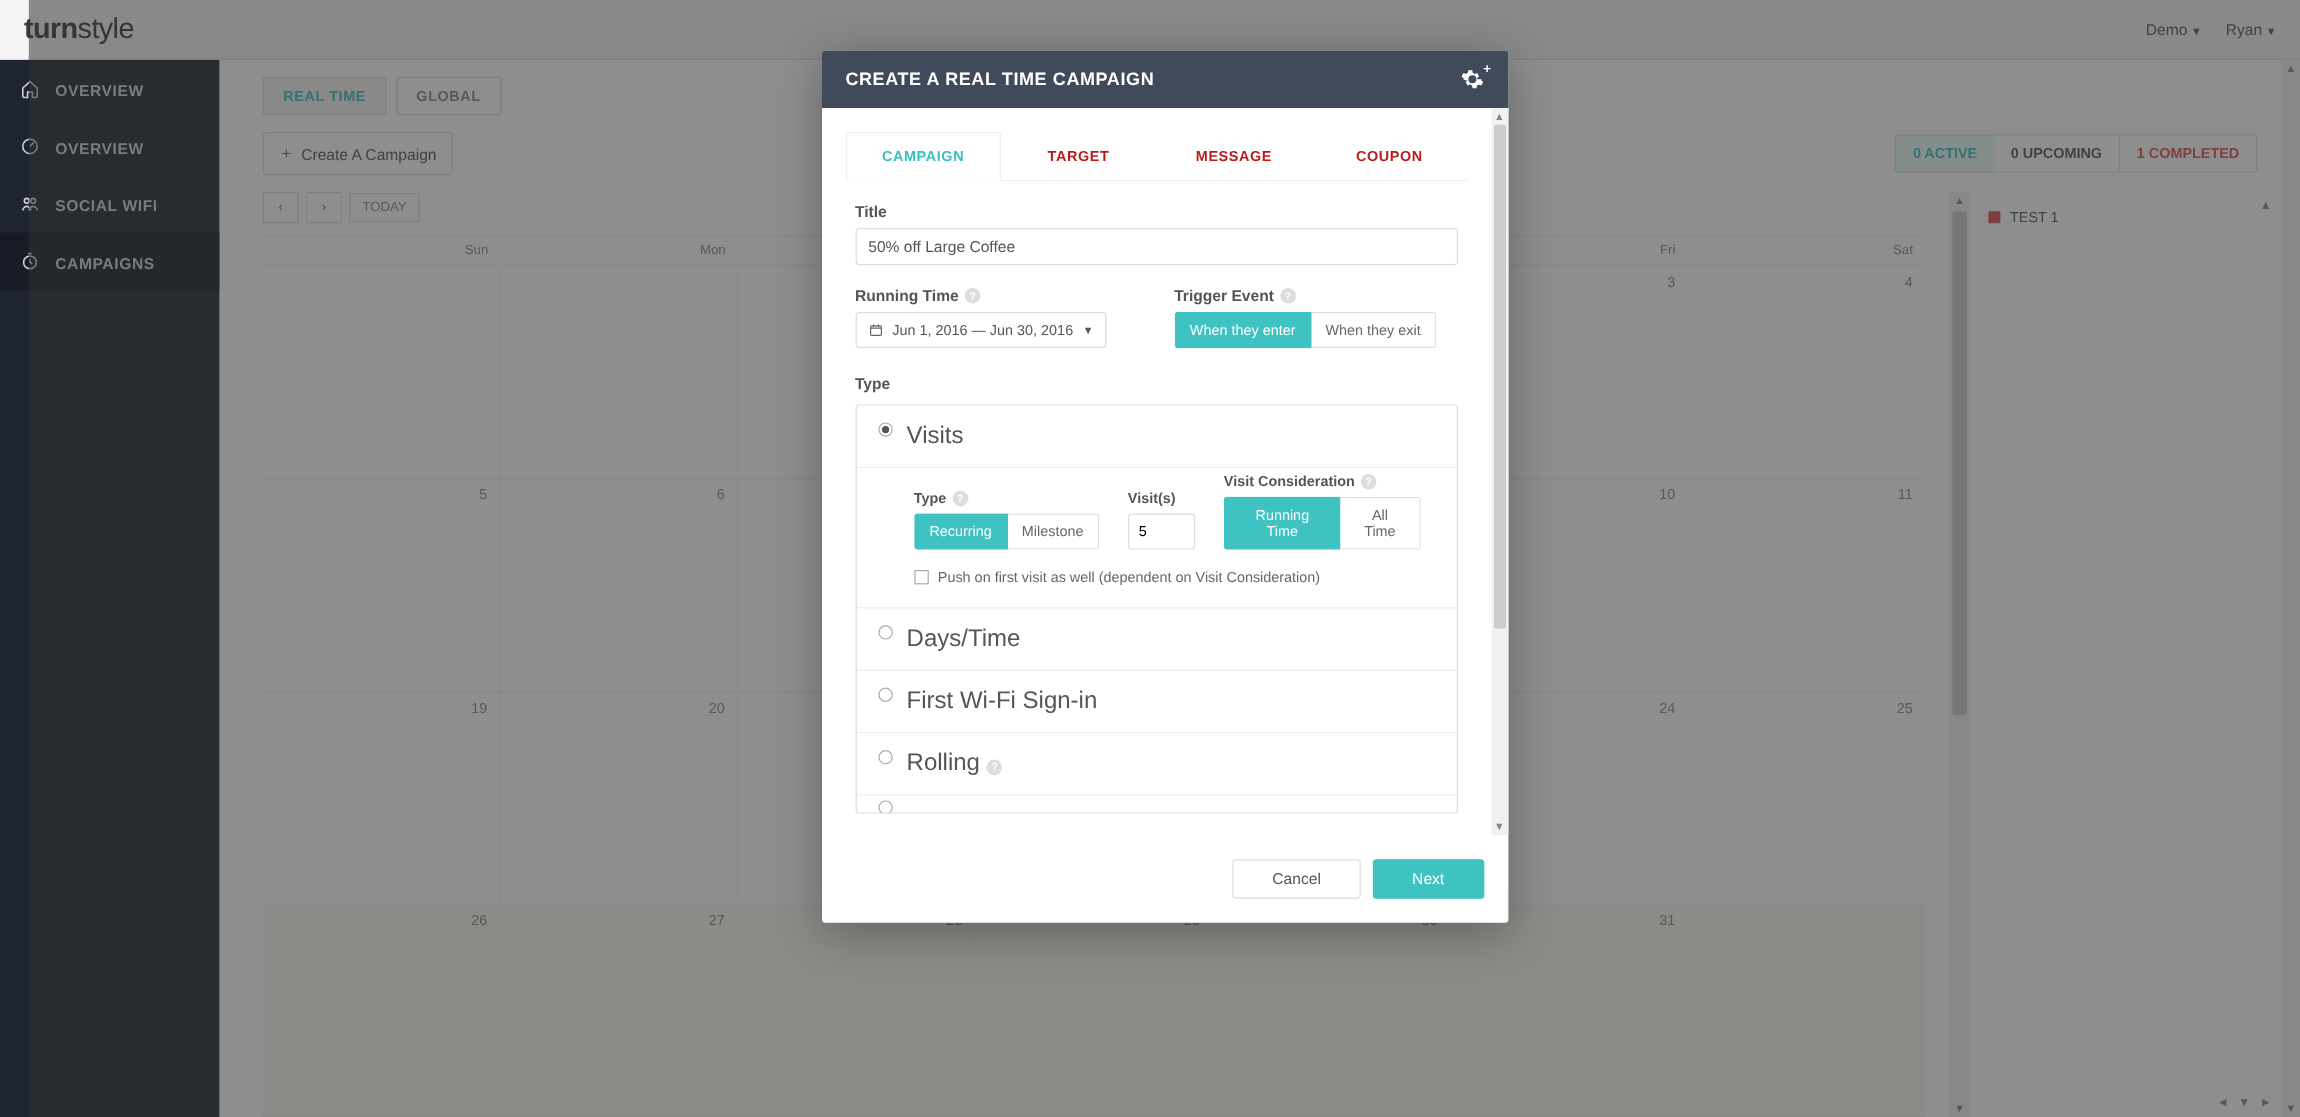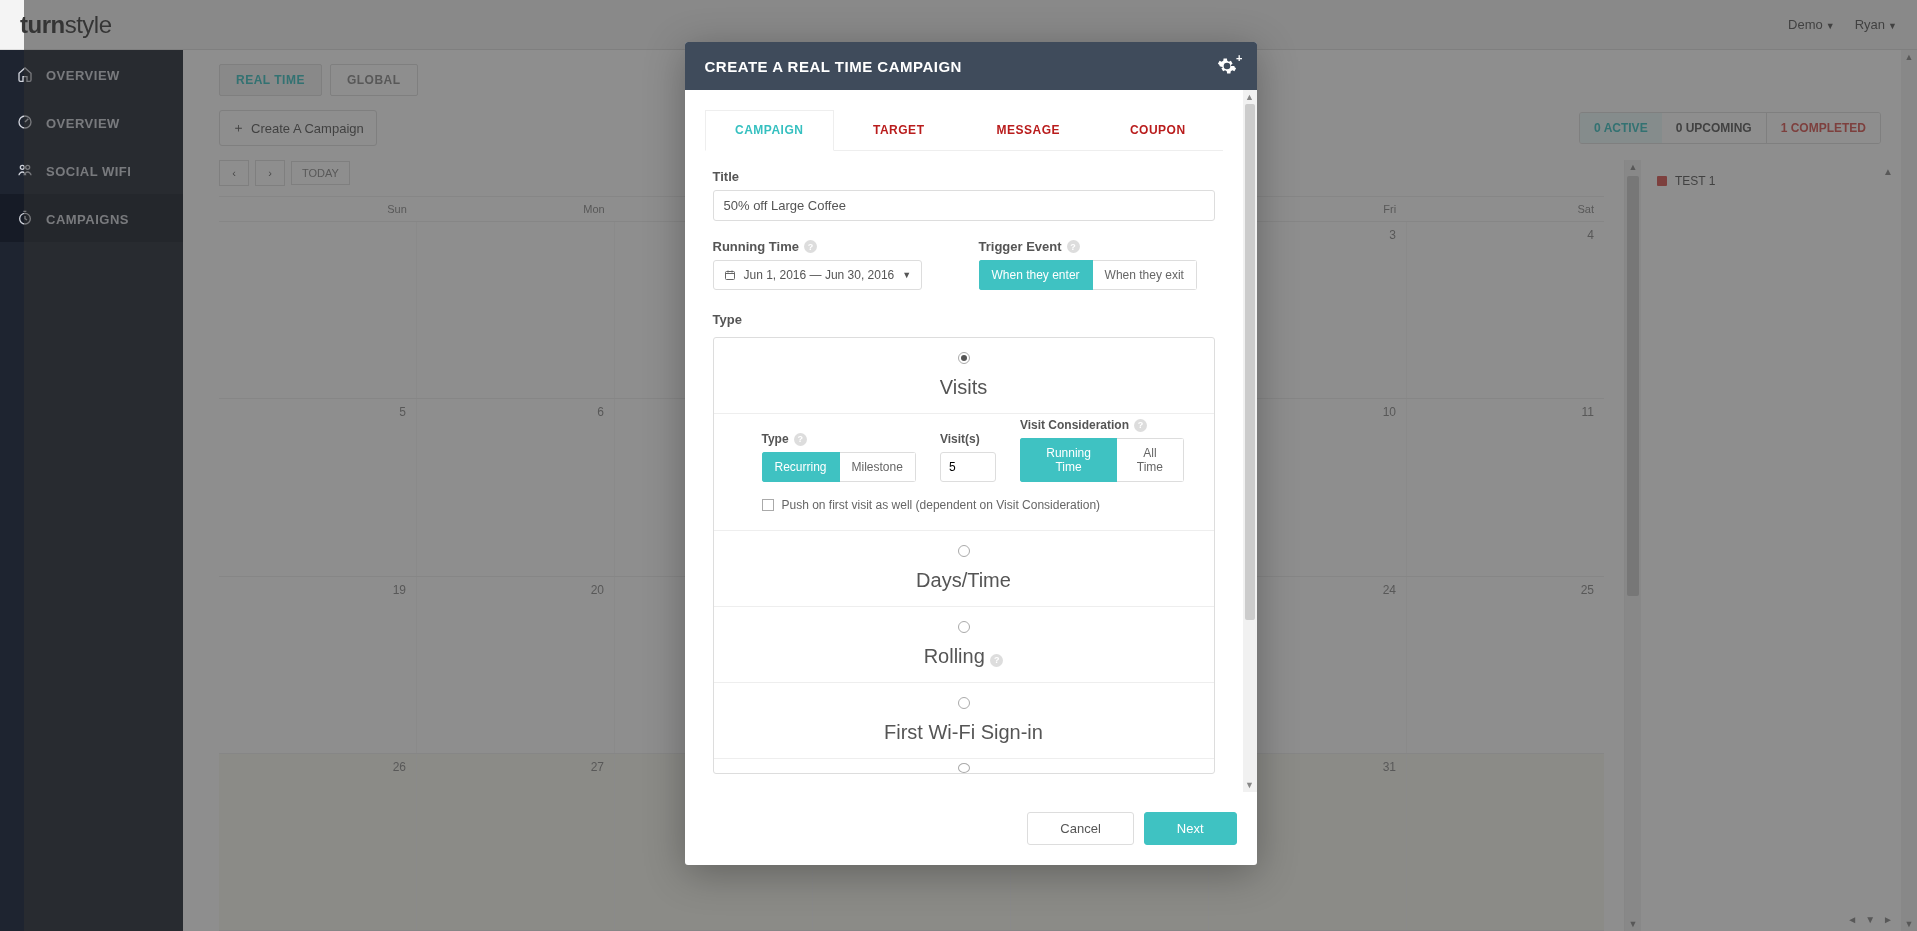--- a/index.html
+++ b/index.html
@@ -65,21 +65,21 @@
 .help-dot { width:13px; height:13px; border-radius:50%; background:#ddd; color:#fff; font-size:9px; display:inline-flex; align-items:center; justify-content:center; font-weight:700; }
 .text-input { width:100%; border:1px solid #ddd; border-radius:3px; padding:7px 10px; font-size:13px; color:#555; }
 .row2 { display:flex; gap:30px; margin-top:18px; }
 .col { flex:1; }
 .date-btn { border:1px solid #ddd; background:#fff; padding:7px 10px; font-size:12px; color:#555; border-radius:3px; display:inline-flex; align-items:center; gap:8px; cursor:pointer; }
 .seg { display:inline-flex; border-radius:3px; overflow:hidden; }
 .seg button { border:1px solid #ddd; background:#fff; padding:7px 12px; font-size:12px; color:#666; cursor:pointer; }
 .seg button.on { background:#3fc2c2; color:#fff; border-color:#3fc2c2; }
 .seg button:not(:first-child) { border-left:none; }
 .type-box { border:1px solid #ddd; border-radius:3px; margin-top:10px; }
-.type-row { display:flex; align-items:center; gap:12px; padding:14px 18px; border-bottom:1px solid #eee; cursor:pointer;flex-direction:column; }
+.type-row { display:flex; align-items:flex-start; gap:12px; padding:14px 18px; border-bottom:1px solid #eee; cursor:pointer; }
 .type-row:last-child { border-bottom:none; }
 .type-radio { width:12px; height:12px; border:1px solid #aaa; border-radius:50%; display:inline-flex; align-items:center; justify-content:center; }
 .type-radio.checked::after { content:''; width:6px; height:6px; background:#555; border-radius:50%; }
 .type-title { font-size:20px; color:#555; font-weight:400; }
 .type-details { padding: 4px 30px 18px 48px; border-bottom:1px solid #eee; }
 .details-row { display:flex; gap:24px; align-items:flex-end; }
 .details-col .sub-label { font-size:12px; font-weight:700; color:#555; margin-bottom:6px; display:flex; align-items:center; gap:5px; }
 .small-input { width:56px; border:1px solid #ddd; border-radius:3px; padding:7px 8px; font-size:12px; }
 .check-row { display:flex; align-items:center; gap:8px; margin-top:16px; font-size:12px; color:#666; }
 .checkbox { width:12px; height:12px; border:1px solid #aaa; background:#fff; }
@@ -332,25 +332,25 @@
                     <span class="checkbox"></span>
                     <span>Push on first visit as well (dependent on Visit Consideration)</span>
                   </div>
                 </div>
                 <div class="type-row">
                   <span class="type-radio"></span>
                   <span class="type-title">Days/Time</span>
                 </div>
                 <div class="type-row">
                   <span class="type-radio"></span>
-                  <span class="type-title"><span>Rolling</span> <span class="help-dot">?</span></span>
+                  <span class="type-title">First Wi-Fi Sign-in</span>
                 </div>
                 <div class="type-row">
                   <span class="type-radio"></span>
-                  <span class="type-title">First Wi-Fi Sign-in</span>
+                  <span class="type-title"><span>Rolling</span> <span class="help-dot">?</span></span>
                 </div>
                 <div class="type-row" style="height:14px; overflow:hidden; padding-top:4px; padding-bottom:0;">
                   <span class="type-radio"></span>
                 </div>
               </div>
             </div>
           </div>
         </div>
         <div class="modal-scroll">
           <span class="arrow">▲</span>

